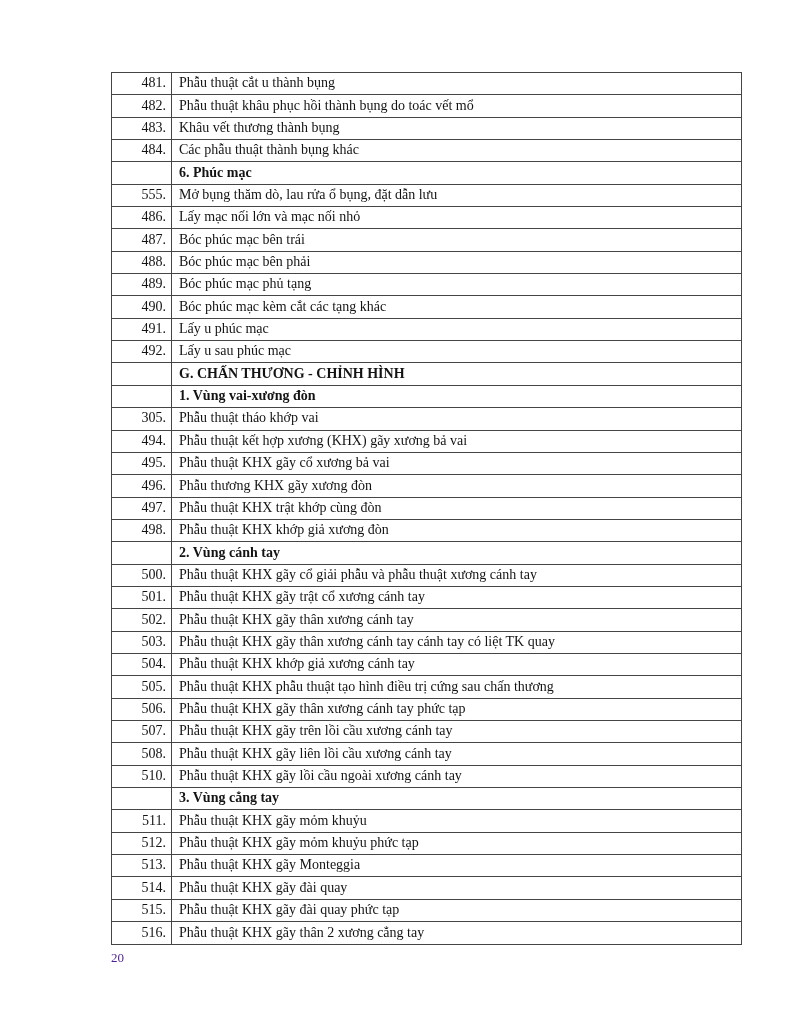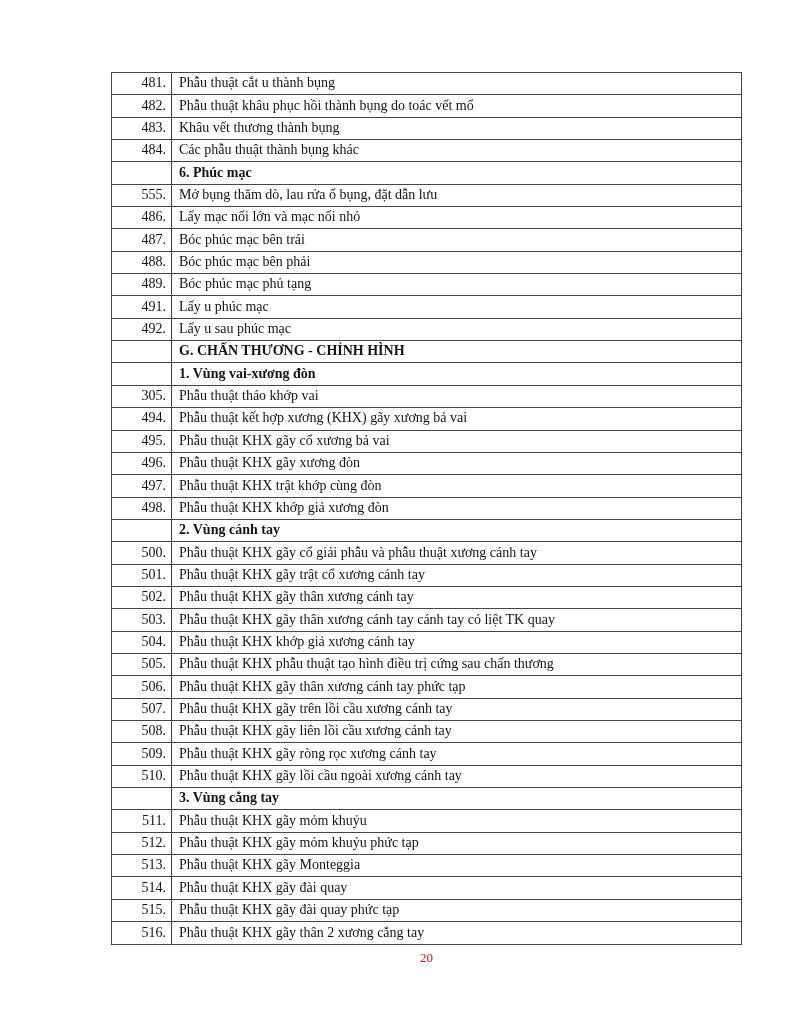--- a/index.html
+++ b/index.html
@@ -42,23 +42,23 @@
     padding-left: 7px;
   }
   tr.section-row td.desc {
     font-weight: bold;
   }
   .page-number {
     position: absolute;
     left: 111px;
     top: 950px;
     width: 631px;
-    text-align: center;
+    text-align: left;
     font-size: 13px;
-    color: #b91c1c;
+    color: #4c1d95;
   }
 </style>
 </head>
 <body>
 
 <div class="page">
   <table class="proc-table">
     <colgroup>
       <col style="width:60px">
       <col>
@@ -98,20 +98,24 @@
         </tr>
         <tr class="item-row">
           <td class="num">488.</td>
           <td class="desc">Bóc phúc mạc bên phải</td>
         </tr>
         <tr class="item-row">
           <td class="num">489.</td>
           <td class="desc">Bóc phúc mạc phủ tạng</td>
         </tr>
         <tr class="item-row">
+          <td class="num">490.</td>
+          <td class="desc">Bóc phúc mạc kèm cắt các tạng khác</td>
+        </tr>
+        <tr class="item-row">
           <td class="num">491.</td>
           <td class="desc">Lấy u phúc mạc</td>
         </tr>
         <tr class="item-row">
           <td class="num">492.</td>
           <td class="desc">Lấy u sau phúc mạc</td>
         </tr>
         <tr class="section-row">
           <td class="num"></td>
           <td class="desc">G. CHẤN THƯƠNG - CHỈNH HÌNH</td>
@@ -127,21 +131,21 @@
         <tr class="item-row">
           <td class="num">494.</td>
           <td class="desc">Phẫu thuật kết hợp xương (KHX) gãy xương bả vai</td>
         </tr>
         <tr class="item-row">
           <td class="num">495.</td>
           <td class="desc">Phẫu thuật KHX gãy cổ xương bả vai</td>
         </tr>
         <tr class="item-row">
           <td class="num">496.</td>
-          <td class="desc">Phẫu thuật KHX gãy xương đòn</td>
+          <td class="desc">Phẫu thương KHX gãy xương đòn</td>
         </tr>
         <tr class="item-row">
           <td class="num">497.</td>
           <td class="desc">Phẫu thuật KHX trật khớp cùng đòn</td>
         </tr>
         <tr class="item-row">
           <td class="num">498.</td>
           <td class="desc">Phẫu thuật KHX khớp giả xương đòn</td>
         </tr>
         <tr class="section-row">
@@ -176,24 +180,20 @@
           <td class="num">506.</td>
           <td class="desc">Phẫu thuật KHX gãy thân xương cánh tay phức tạp</td>
         </tr>
         <tr class="item-row">
           <td class="num">507.</td>
           <td class="desc">Phẫu thuật KHX gãy trên lồi cầu xương cánh tay</td>
         </tr>
         <tr class="item-row">
           <td class="num">508.</td>
           <td class="desc">Phẫu thuật KHX gãy liên lồi cầu xương cánh tay</td>
-        </tr>
-        <tr class="item-row">
-          <td class="num">509.</td>
-          <td class="desc">Phẫu thuật KHX gãy ròng rọc xương cánh tay</td>
         </tr>
         <tr class="item-row">
           <td class="num">510.</td>
           <td class="desc">Phẫu thuật KHX gãy lồi cầu ngoài xương cánh tay</td>
         </tr>
         <tr class="section-row">
           <td class="num"></td>
           <td class="desc">3. Vùng cẳng tay</td>
         </tr>
         <tr class="item-row">

